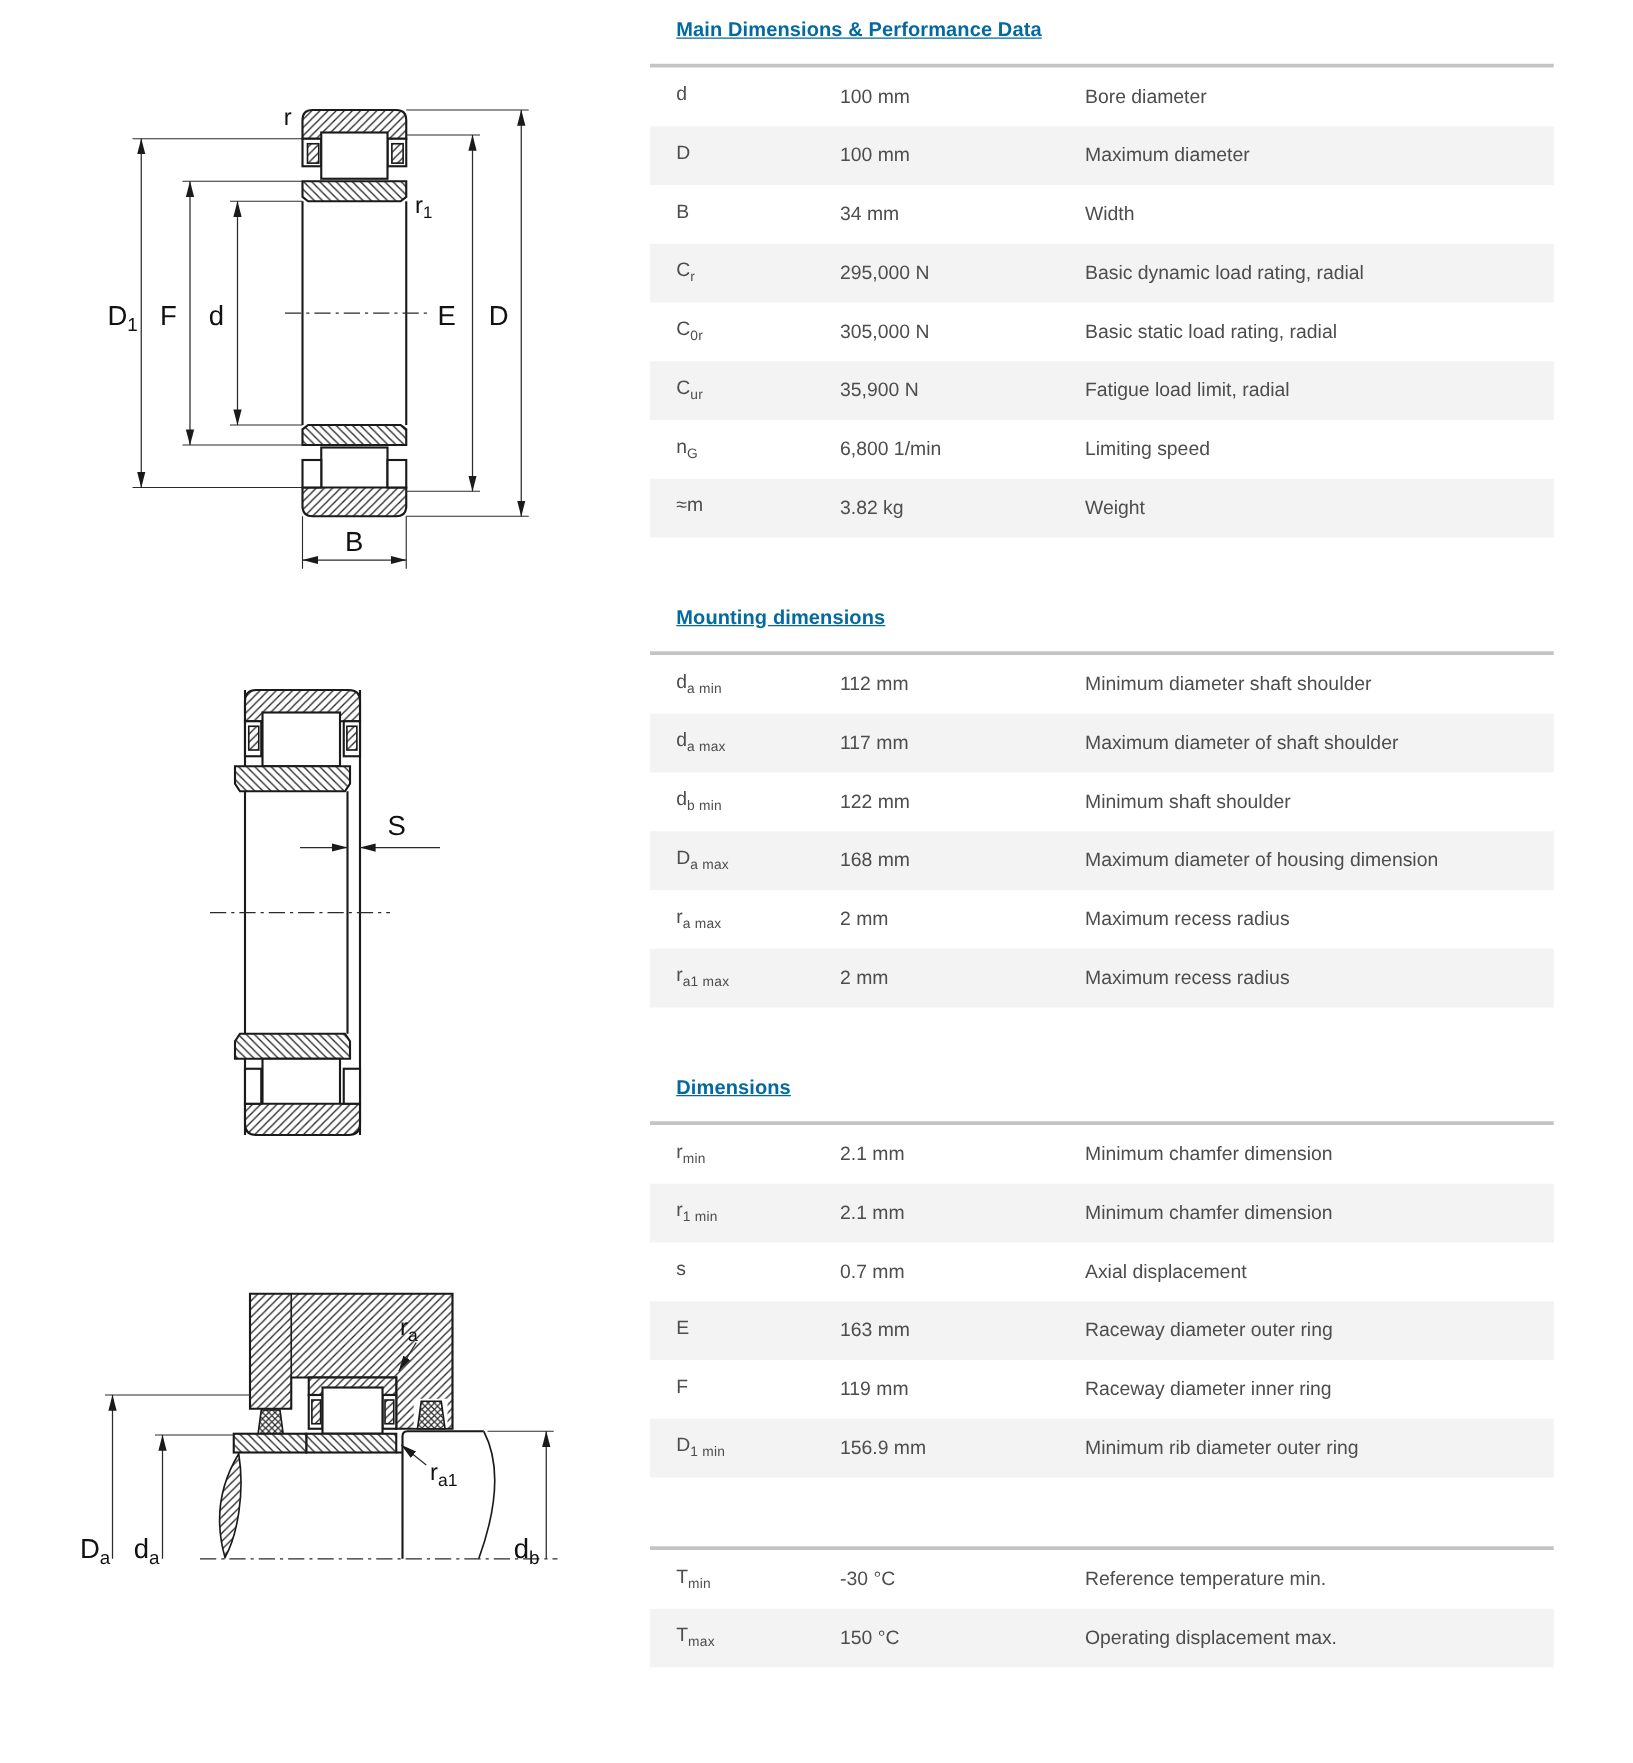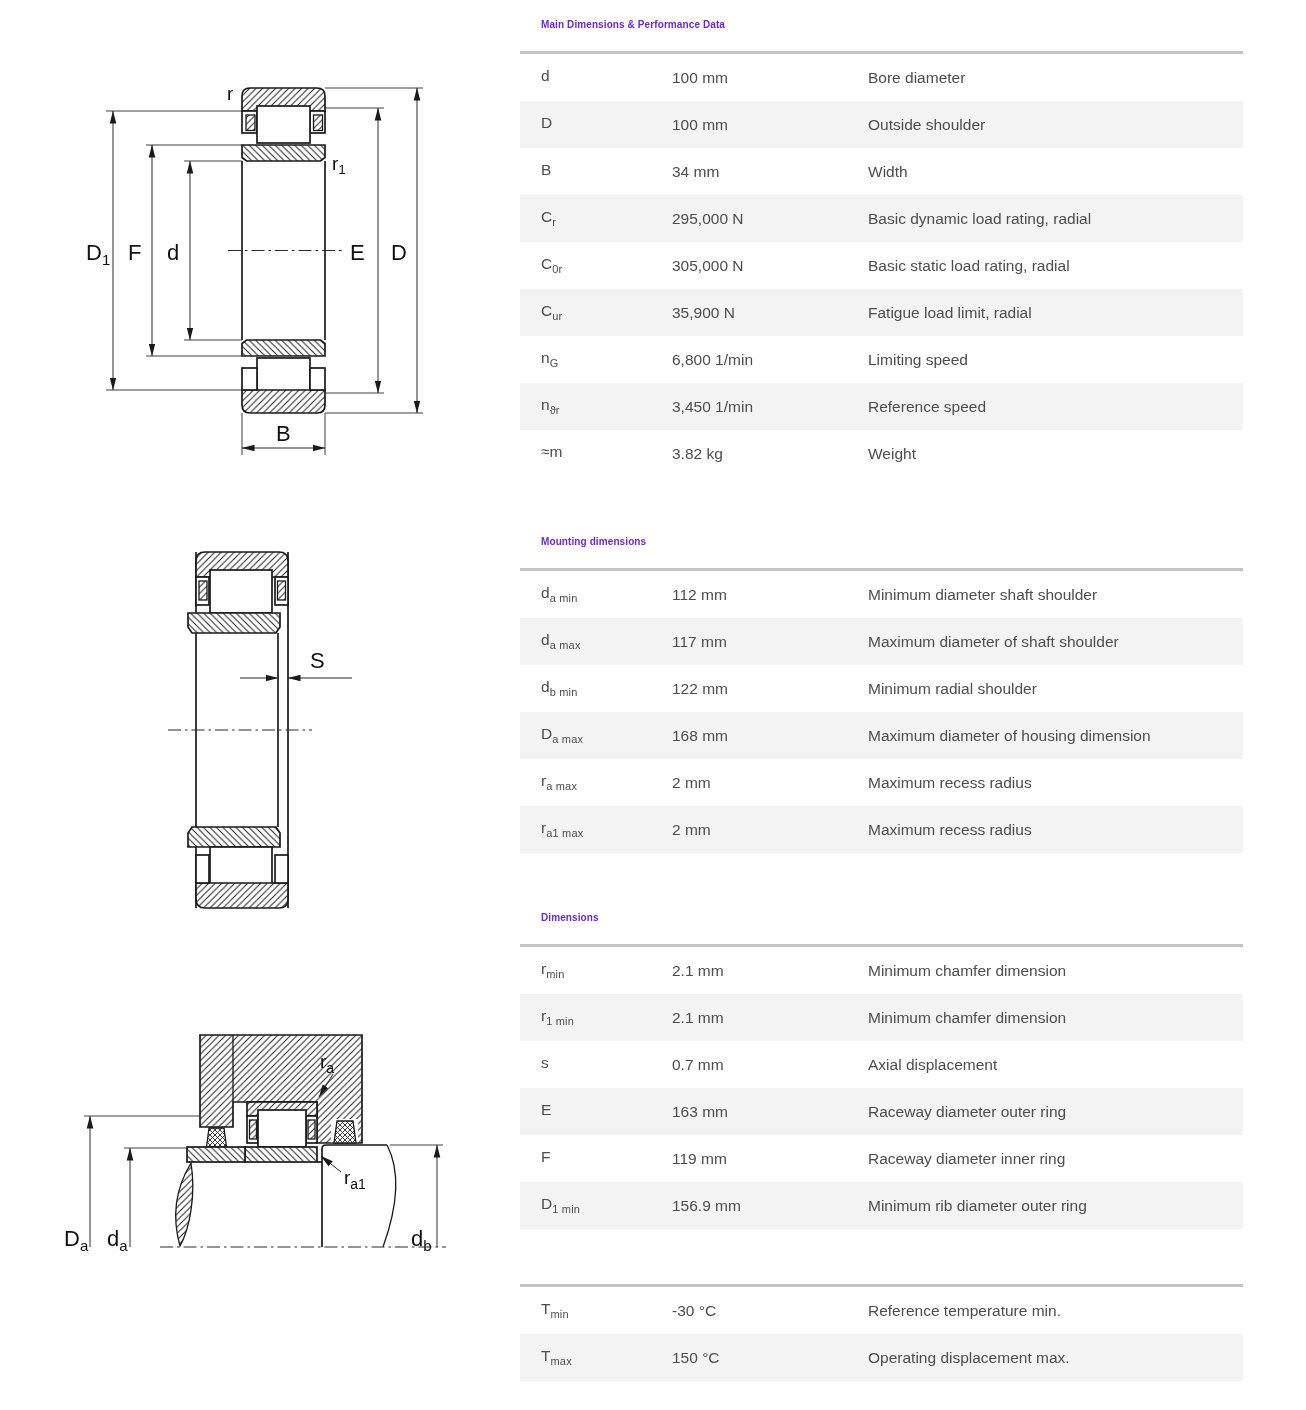--- a/index.html
+++ b/index.html
@@ -6,22 +6,22 @@
   body{
     width:1306px;height:1410px;position:relative;background:#ffffff;
     font-family:"Liberation Sans", sans-serif;color:#4d4d4d;
     -webkit-font-smoothing:antialiased;
   }
   .left-pane{position:absolute;left:0;top:0;width:520px;height:1410px;}
   .right-pane{position:absolute;left:520px;top:0;width:723px;}
   .section{margin-top:55px;}
   .section.first{margin-top:15px;}
   h2.sec-title{
-    margin:0 0 17px 0;padding:0 0 0 21px;font-size:10px;line-height:19px;
-    font-weight:700;color:#6d28d9;letter-spacing:.1px;
+    margin:0 0 17px 0;padding:0 0 0 21px;font-size:16px;line-height:19px;
+    font-weight:700;color:#0369a1;letter-spacing:.1px;text-decoration:underline;
   }
   .tbl{border-top:3px solid #c4c4c4;}
   .row{display:flex;align-items:center;height:47px;padding-left:21px;font-size:15.5px;}
   .row:nth-child(even){background:#f3f3f3;}
   .sym{flex:0 0 131px;}
   .val{flex:0 0 196px;}
   .desc{flex:1 1 auto;padding-right:8px;}
   sub{font-size:11px;letter-spacing:.2px;}
   
   .part{stroke:#1a1a1a;stroke-width:1.7;}
@@ -215,21 +215,21 @@
     <h2 class="sec-title">Main Dimensions &amp; Performance Data</h2>
     <div class="tbl">
       <div class="row">
           <span class="sym"><span>d</span><sub></sub></span>
           <span class="val">100 mm</span>
           <span class="desc">Bore diameter</span>
         </div>
       <div class="row">
           <span class="sym"><span>D</span><sub></sub></span>
           <span class="val">100 mm</span>
-          <span class="desc">Outside shoulder</span>
+          <span class="desc">Maximum diameter</span>
         </div>
       <div class="row">
           <span class="sym"><span>B</span><sub></sub></span>
           <span class="val">34 mm</span>
           <span class="desc">Width</span>
         </div>
       <div class="row">
           <span class="sym"><span>C</span><sub>r</sub></span>
           <span class="val">295,000 N</span>
           <span class="desc">Basic dynamic load rating, radial</span>
@@ -243,25 +243,20 @@
           <span class="sym"><span>C</span><sub>ur</sub></span>
           <span class="val">35,900 N</span>
           <span class="desc">Fatigue load limit, radial</span>
         </div>
       <div class="row">
           <span class="sym"><span>n</span><sub>G</sub></span>
           <span class="val">6,800 1/min</span>
           <span class="desc">Limiting speed</span>
         </div>
       <div class="row">
-          <span class="sym"><span>n</span><sub>ϑr</sub></span>
-          <span class="val">3,450 1/min</span>
-          <span class="desc">Reference speed</span>
-        </div>
-      <div class="row">
           <span class="sym"><span>≈m</span><sub></sub></span>
           <span class="val">3.82 kg</span>
           <span class="desc">Weight</span>
         </div>
     </div>
   </div>
 
   <div class="section">
     <h2 class="sec-title">Mounting dimensions</h2>
     <div class="tbl">
@@ -271,21 +266,21 @@
           <span class="desc">Minimum diameter shaft shoulder</span>
         </div>
       <div class="row">
           <span class="sym"><span>d</span><sub>a max</sub></span>
           <span class="val">117 mm</span>
           <span class="desc">Maximum diameter of shaft shoulder</span>
         </div>
       <div class="row">
           <span class="sym"><span>d</span><sub>b min</sub></span>
           <span class="val">122 mm</span>
-          <span class="desc">Minimum radial shoulder</span>
+          <span class="desc">Minimum shaft shoulder</span>
         </div>
       <div class="row">
           <span class="sym"><span>D</span><sub>a max</sub></span>
           <span class="val">168 mm</span>
           <span class="desc">Maximum diameter of housing dimension</span>
         </div>
       <div class="row">
           <span class="sym"><span>r</span><sub>a max</sub></span>
           <span class="val">2 mm</span>
           <span class="desc">Maximum recess radius</span>

